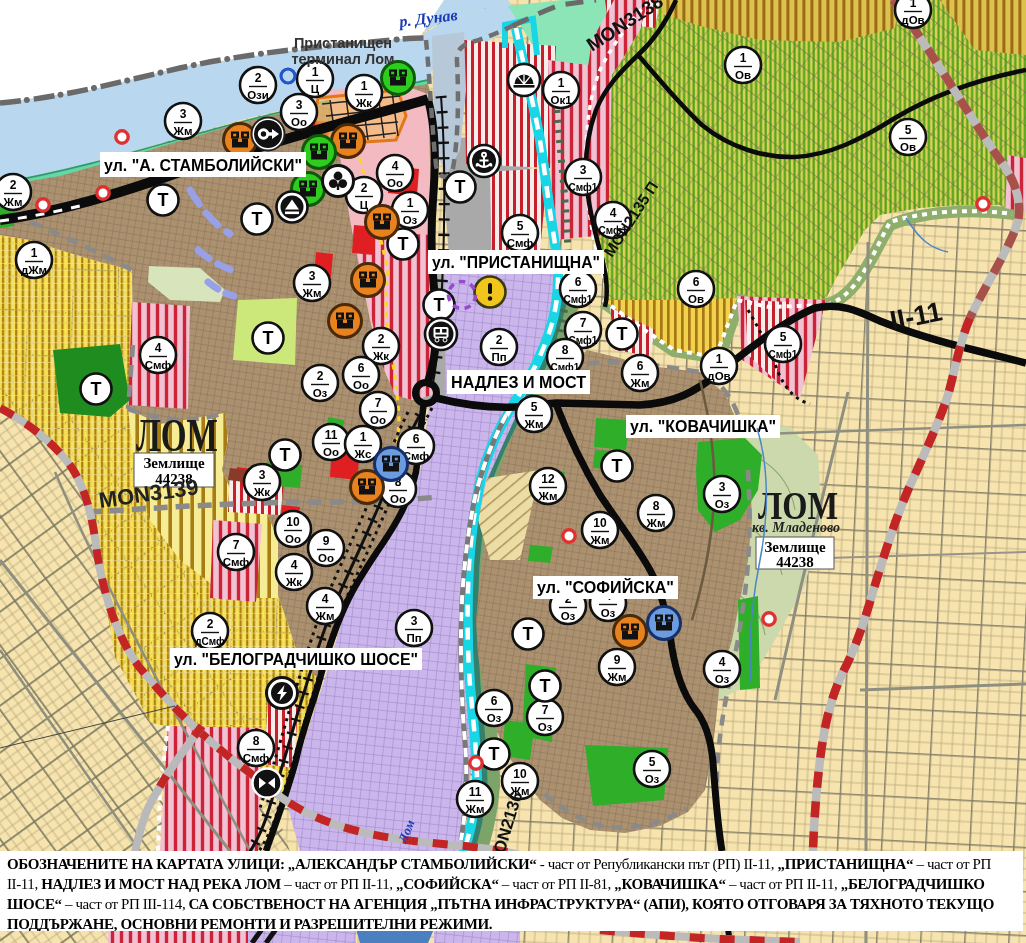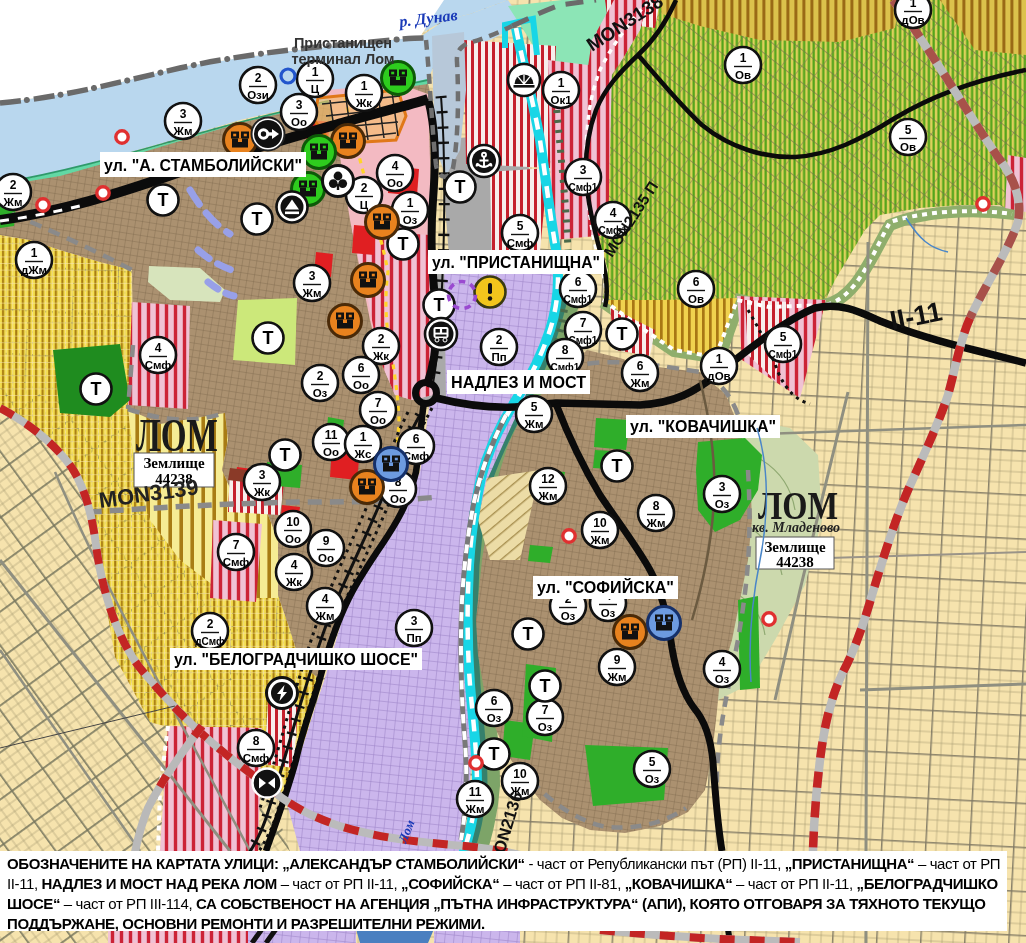--- a/index.html
+++ b/index.html
@@ -1,18 +1,18 @@
 <!DOCTYPE html>
 <html><head><meta charset="utf-8">
 <style>
 html,body{margin:0;padding:0;background:#fff;width:1026px;height:943px;overflow:hidden}
 svg{display:block}
 .legend{position:absolute;left:0;top:851px;width:1000px;height:75px;background:#fff;
- font-family:Liberation Sans, sans-serif;font-size:15px;letter-spacing:-0.4px;line-height:20px;color:#000;
- padding:3px 0 2px 7px;white-space:nowrap;overflow:hidden}
+ font-family:Liberation Serif, serif;font-size:15px;letter-spacing:-0.4px;line-height:20px;color:#000;
+ padding:3px 16px 2px 7px;white-space:nowrap;overflow:hidden}
 </style></head>
 <body style="position:relative">
 <svg width="1026" height="943" viewBox="0 0 1026 943" font-family="Liberation Sans, sans-serif">
 <defs>
 <pattern id="pY" width="6.6" height="6.6" patternUnits="userSpaceOnUse">
         <rect width="6" height="6" fill="#f4de4e"></rect>
         <rect x="2" width="2.1" height="6" fill="#a87c12"></rect>
       </pattern>
 <pattern id="pV" width="4.8" height="4.8" patternUnits="userSpaceOnUse">
         <rect width="4.8" height="4.8" fill="#dcd05c"></rect>

